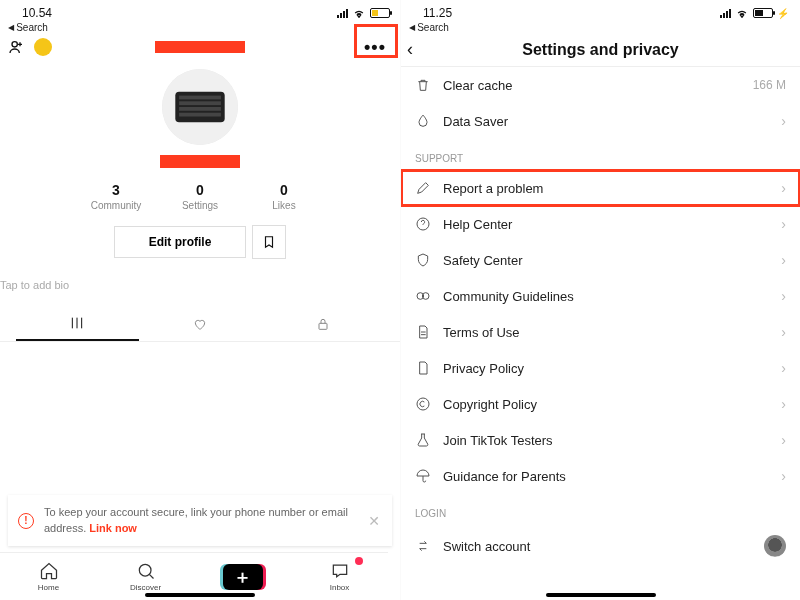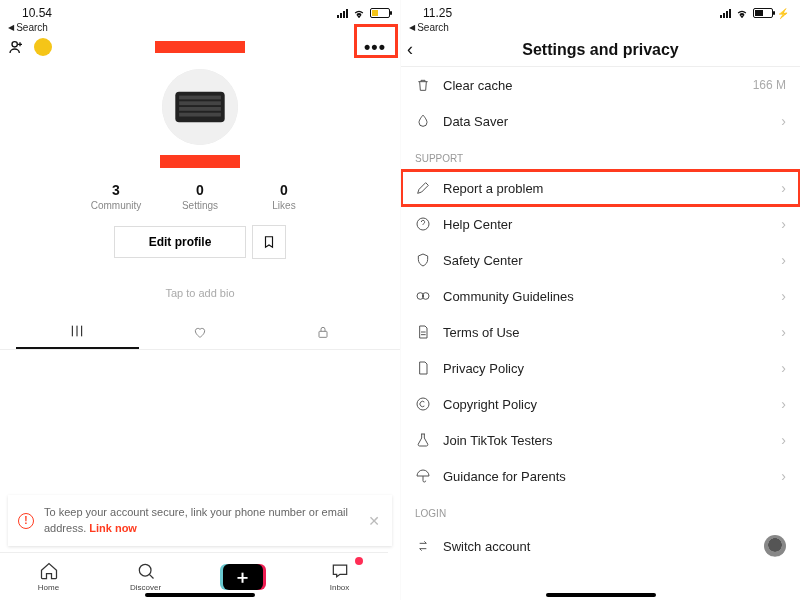--- a/index.html
+++ b/index.html
@@ -43,21 +43,21 @@
   .stats{ display:flex; justify-content:center; gap:0; margin-top:14px;}
   .stat{ width:84px; text-align:center;}
   .stat .num{ font-size:14px; font-weight:700; color:#111;}
   .stat .lbl{ font-size:10px; color:#888; margin-top:2px;}
 
   .edit-row{ display:flex; justify-content:center; align-items:center; gap:6px; margin-top:14px;}
   .edit-btn{ border:1px solid #ddd; padding:8px 34px; font-size:12px; font-weight:600; background:#fff;}
   .bm-btn{ border:1px solid #ddd; width:34px; height:34px; display:flex; align-items:center; justify-content:center; background:#fff;}
   .bm-btn svg{ width:14px; height:14px;}
 
-  .bio{ text-align:center; font-size:11px; color:#aaa; margin-top:28px;}
+  .bio{ font-size:11px; color:#aaa; margin-top:20px;}
 
   .tabs{ display:flex; border-bottom:1px solid #eee; margin-top:16px; padding:0 16px;}
   .tab{ flex:1; height:34px; display:flex; align-items:center; justify-content:center;}
   .tab.active{ border-bottom:2px solid #111;}
   .tab svg{ width:16px; height:16px; stroke:#888; fill:none; stroke-width:1.5;}
   .tab.active svg{ stroke:#111;}
 
   .banner{ position:absolute; left:8px; right:8px; bottom:54px; background:#fff; box-shadow:0 1px 3px rgba(0,0,0,0.12); padding:10px 10px; display:flex; align-items:center; gap:10px; font-size:11px;}
   .banner .info-icon{ width:16px; height:16px; border:1.5px solid #ff3b1f; border-radius:50%; color:#ff3b1f; font-weight:700; display:flex; align-items:center; justify-content:center; font-size:10px;}
   .banner .txt{ flex:1; color:#666; line-height:1.4;}

